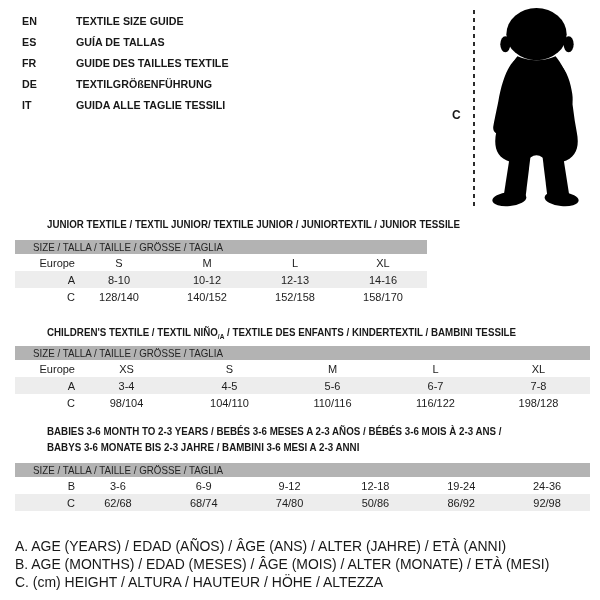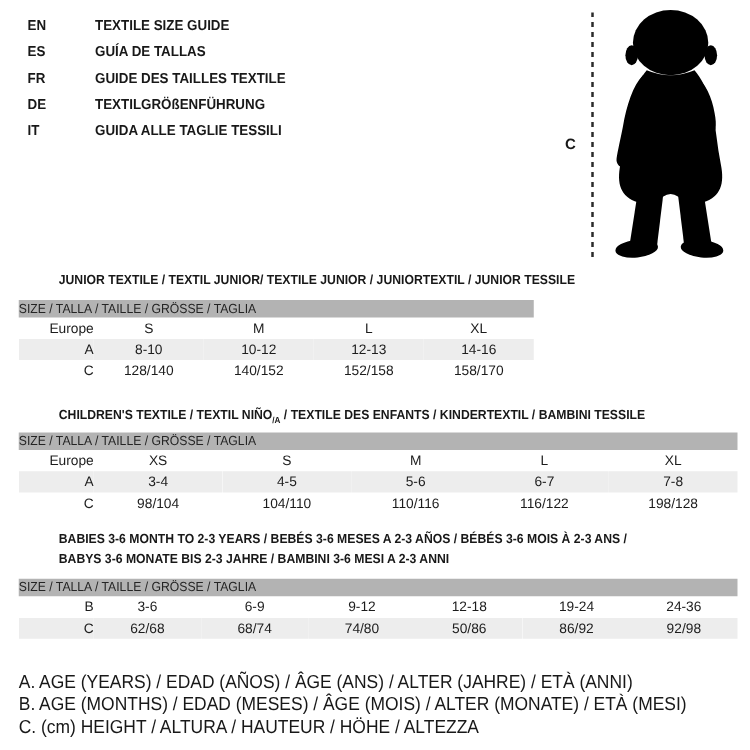--- a/index.html
+++ b/index.html
@@ -26,21 +26,21 @@
   }
   .measure-label{position:absolute;left:452px;top:108px;font-weight:bold;font-size:12px;}
   .baby{position:absolute;left:483px;top:6px;}
 
   
   .tbl-title{position:absolute;left:15px;font-weight:bold;font-size:10.5px;line-height:16px;white-space:nowrap;margin-left:32px;}
   .tbl-title sub{font-size:7px;}
   .tbl-wrap{position:absolute;left:15px;}
   .size-bar{
     height:14px;line-height:14px;background:#b3b3b3;color:#242424;
-    font-size:10.5px;padding-left:0;overflow:hidden;white-space:nowrap;
+    font-size:10.5px;padding-left:18px;overflow:hidden;white-space:nowrap;
   }
   table.size-table{border-collapse:collapse;table-layout:fixed;}
   table.size-table td{
     height:17px;padding:0;font-size:11px;color:#1c1c1c;
     text-align:center;vertical-align:middle;overflow:hidden;white-space:nowrap;
   }
   table.size-table td.lbl{text-align:right;padding-left:5px;}
   tr.row-alt td{background:#ededed;}
   .w412{width:412px;}
   .w575{width:575px;}

